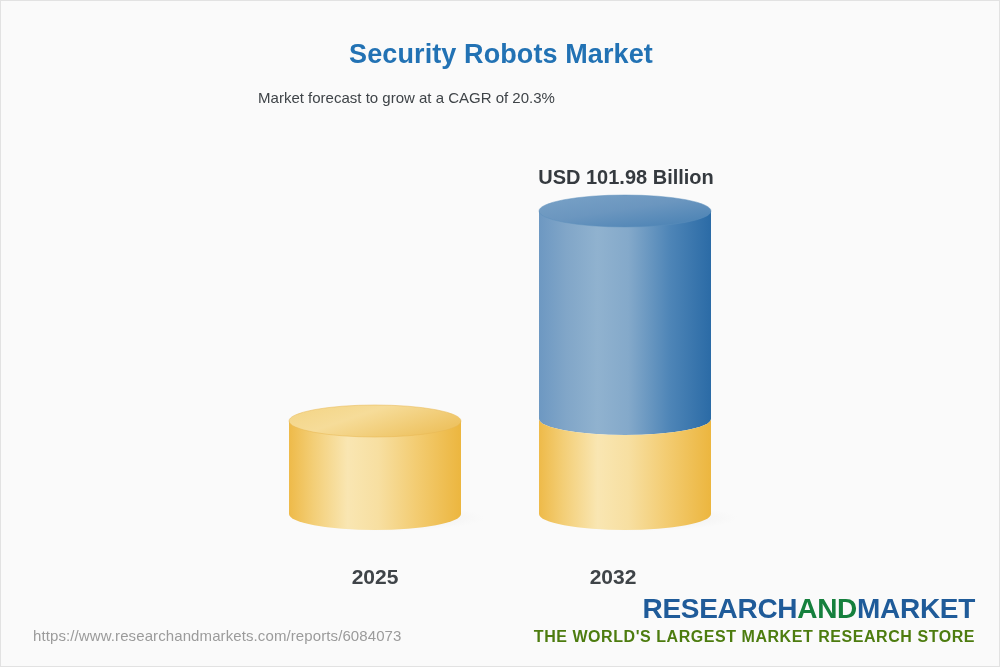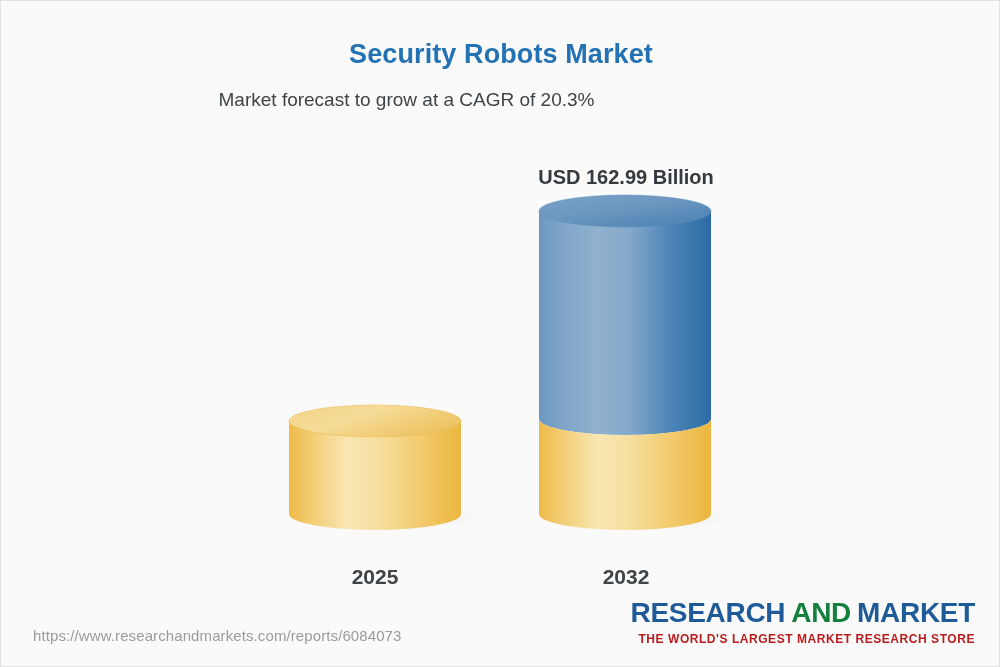--- a/index.html
+++ b/index.html
@@ -36,21 +36,21 @@
     font-weight: bold;
     color: #2272b4;
     letter-spacing: 0.1px;
   }
   #chart-subtitle {
     position: absolute;
     top: 88px;
     left: 0;
     width: 811px;
     text-align: center;
-    font-size: 19px;
+    font-size: 15px;
     font-weight: normal;
     color: #3f4448;
   }
 
   
   #plot-area {
     position: absolute;
     top: 0;
     left: 0;
     width: 1000px;
@@ -98,27 +98,27 @@
   }
   #brand-wordmark {
     font-size: 28px;
     font-weight: bold;
     letter-spacing: -0.3px;
     line-height: 1;
     color: #1f5b99;
     white-space: nowrap;
   }
   #brand-wordmark .accent { color: #15803d; }
-  #brand-wordmark .word { margin-left: 6px; }
+  #brand-wordmark .word { margin-left: 0; }
   #brand-tagline {
     margin-top: 5px;
-    font-size: 12px;
+    font-size: 16px;
     font-weight: bold;
     letter-spacing: 0.55px;
-    color: #b91c1c;
+    color: #4d7c0f;
     white-space: nowrap;
   }
 </style>
 </head>
 <body>
 
 <div id="canvas">
 
   <div id="chart-title">Security Robots Market</div>
   <div id="chart-subtitle">Market forecast to grow at a CAGR of 20.3%</div>
@@ -151,21 +151,21 @@
       <ellipse cx="110" cy="117" rx="98" ry="13" fill="url(#shadowGold)"></ellipse>
 
       <path d="M 12,20 L 12,113 A 86,16 0 0 0 184,113 L 184,20 Z" fill="url(#goldBody)"></path>
 
       <ellipse cx="98" cy="20" rx="86" ry="16" fill="url(#goldTop)"></ellipse>
       <ellipse cx="98" cy="20" rx="86" ry="16" fill="none" stroke="#e7b854" stroke-width="0.8" opacity="0.65"></ellipse>
     </svg>
 
     <div class="category-label" style="left: 274px; top: 532px; width: 200px;">2025</div>
 
-    <div class="value-label" style="left: 499px; top: 165px; width: 252px;">USD 162.99 Billion</div>
+    <div class="value-label" style="left: 499px; top: 165px; width: 252px;">USD 101.98 Billion</div>
 
     <svg class="bar-group" style="left: 526px; top: 190px;" width="210" height="345" viewBox="0 0 210 345">
       <defs>
         <linearGradient id="blueBody" x1="0" y1="0" x2="1" y2="0">
           <stop offset="0%" stop-color="#6d98c2"></stop>
           <stop offset="16%" stop-color="#81a6c8"></stop>
           <stop offset="34%" stop-color="#90b2cf"></stop>
           <stop offset="52%" stop-color="#84a9ca"></stop>
           <stop offset="76%" stop-color="#4e85b7"></stop>
           <stop offset="100%" stop-color="#2b6ba6"></stop>
@@ -193,21 +193,21 @@
       <ellipse cx="112" cy="327" rx="99" ry="13" fill="url(#shadowBlue)"></ellipse>
 
       <path d="M 12,20 L 12,228 A 86,16 0 0 0 184,228 L 184,20 Z" fill="url(#blueBody)"></path>
 
       <path d="M 12,228 A 86,16 0 0 0 184,228 L 184,323 A 86,16 0 0 1 12,323 Z" fill="url(#goldBody2)"></path>
 
       <ellipse cx="98" cy="20" rx="86" ry="16" fill="url(#blueTop)"></ellipse>
       <ellipse cx="98" cy="20" rx="86" ry="16" fill="none" stroke="#5d8fbc" stroke-width="0.8" opacity="0.6"></ellipse>
     </svg>
 
-    <div class="category-label" style="left: 525px; top: 532px; width: 200px;">2032</div>
+    <div class="category-label" style="left: 512px; top: 532px; width: 200px;">2032</div>
 
   </div>
 
   <div id="source-url">https://www.researchandmarkets.com/reports/6084073</div>
 
   <div id="brand-logo">
     <div id="brand-wordmark"><span class="word">RESEARCH</span><span class="word accent">AND</span><span class="word">MARKET</span></div>
     <div id="brand-tagline">THE WORLD'S LARGEST MARKET RESEARCH STORE</div>
   </div>
 

